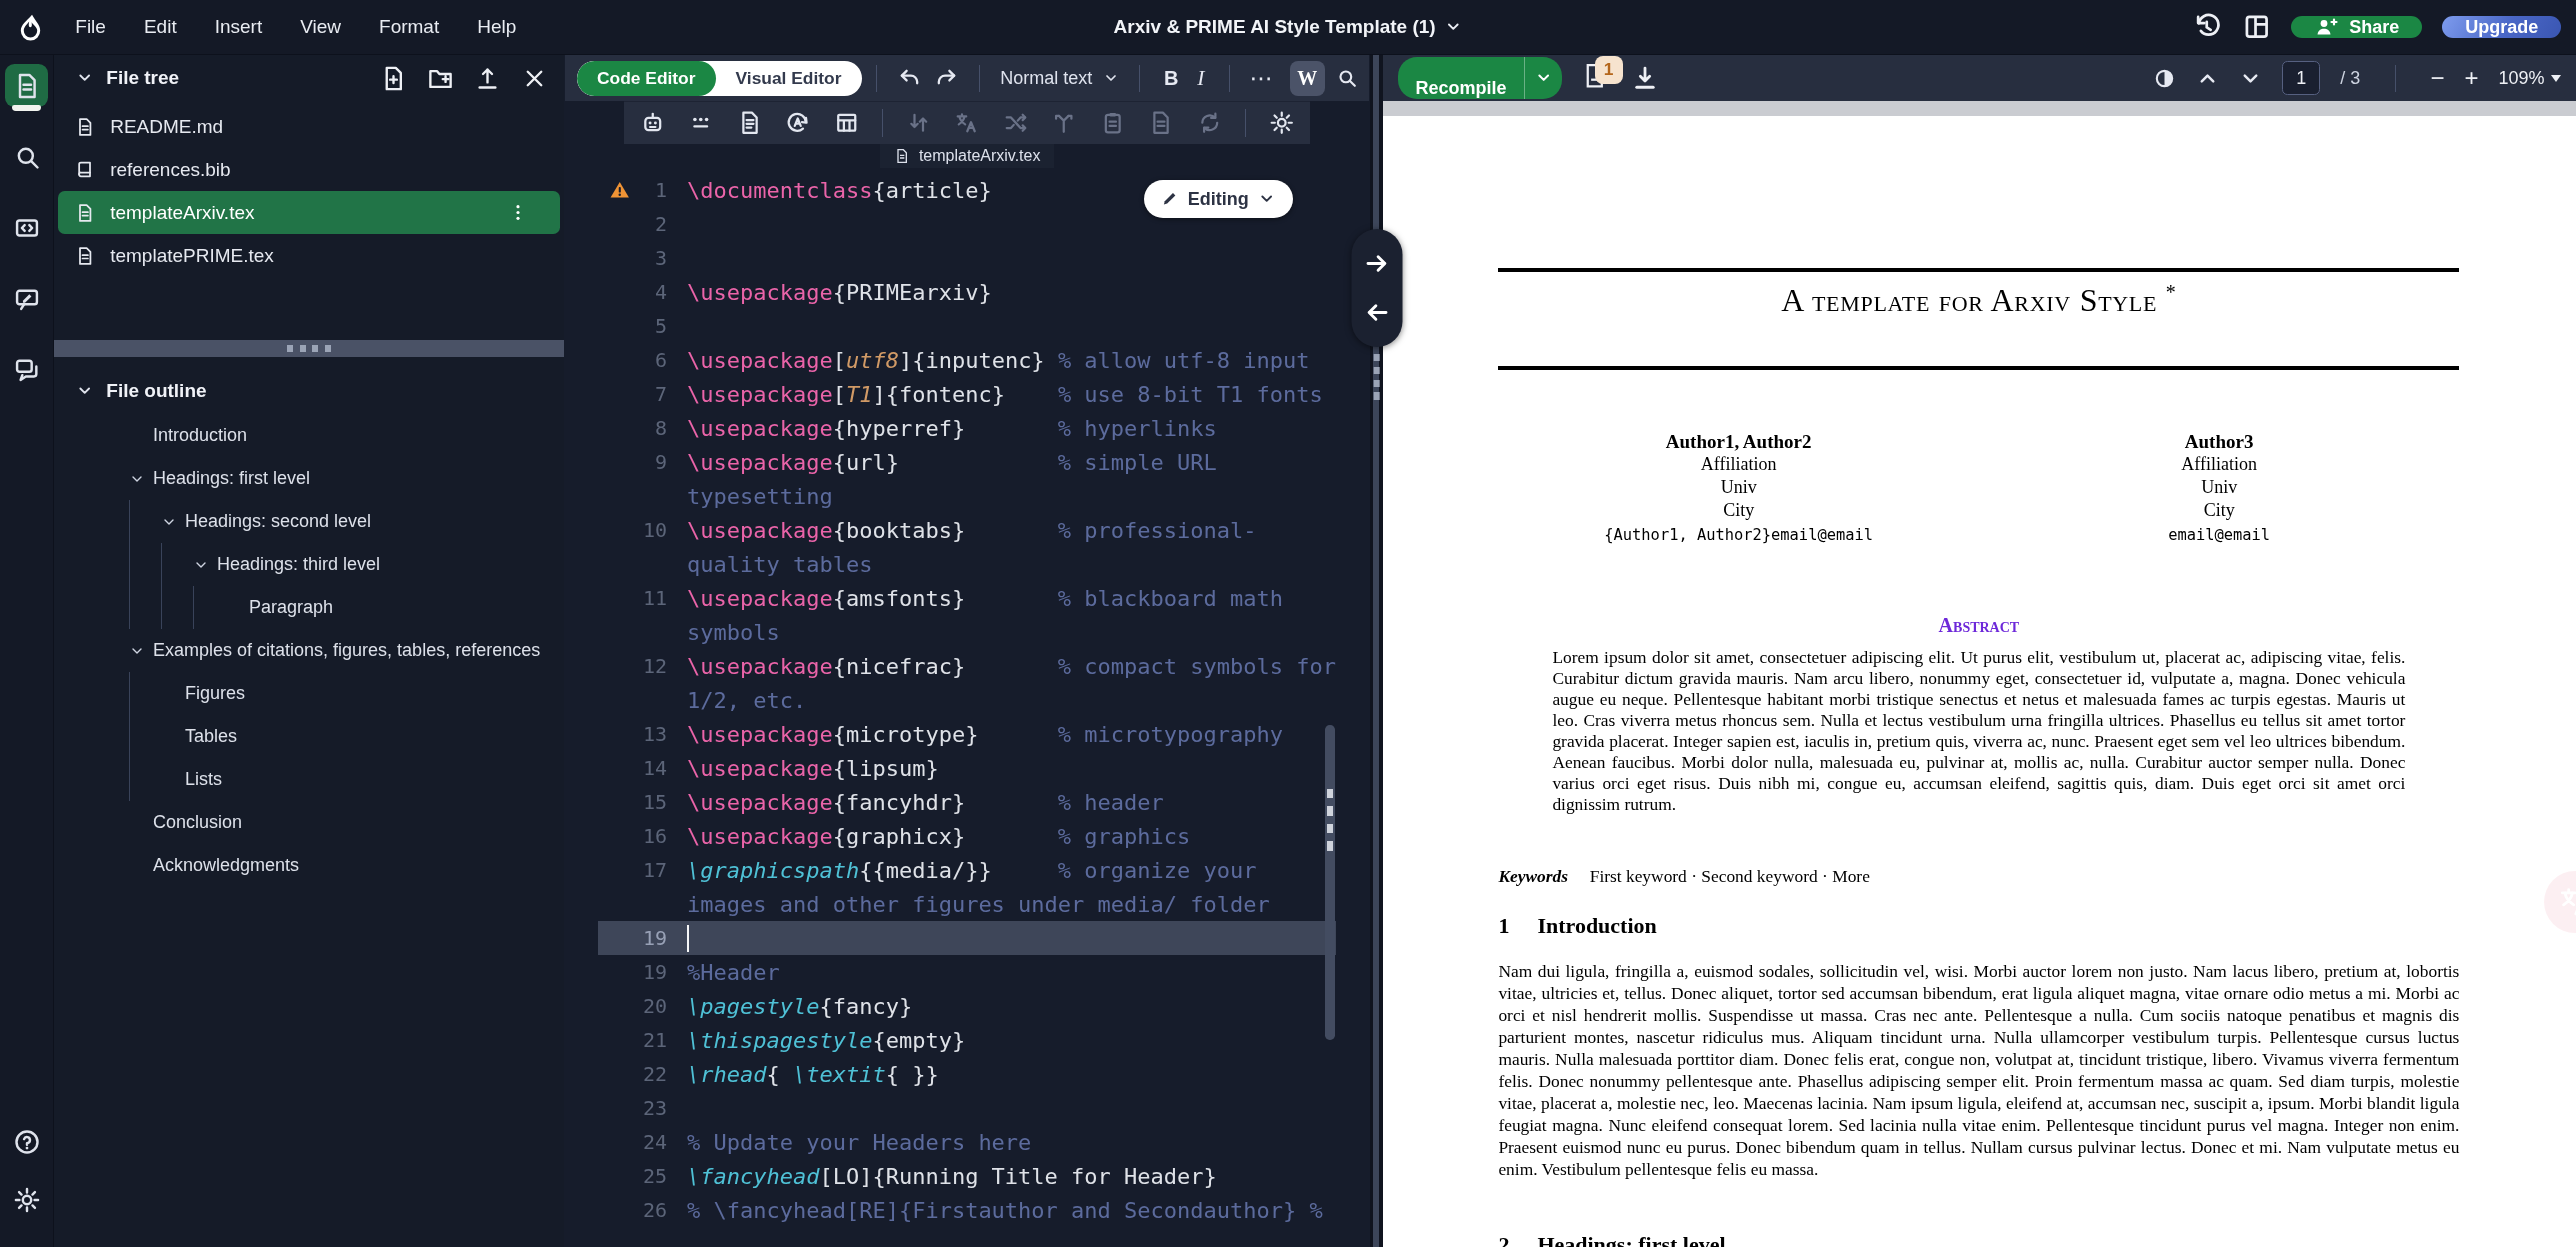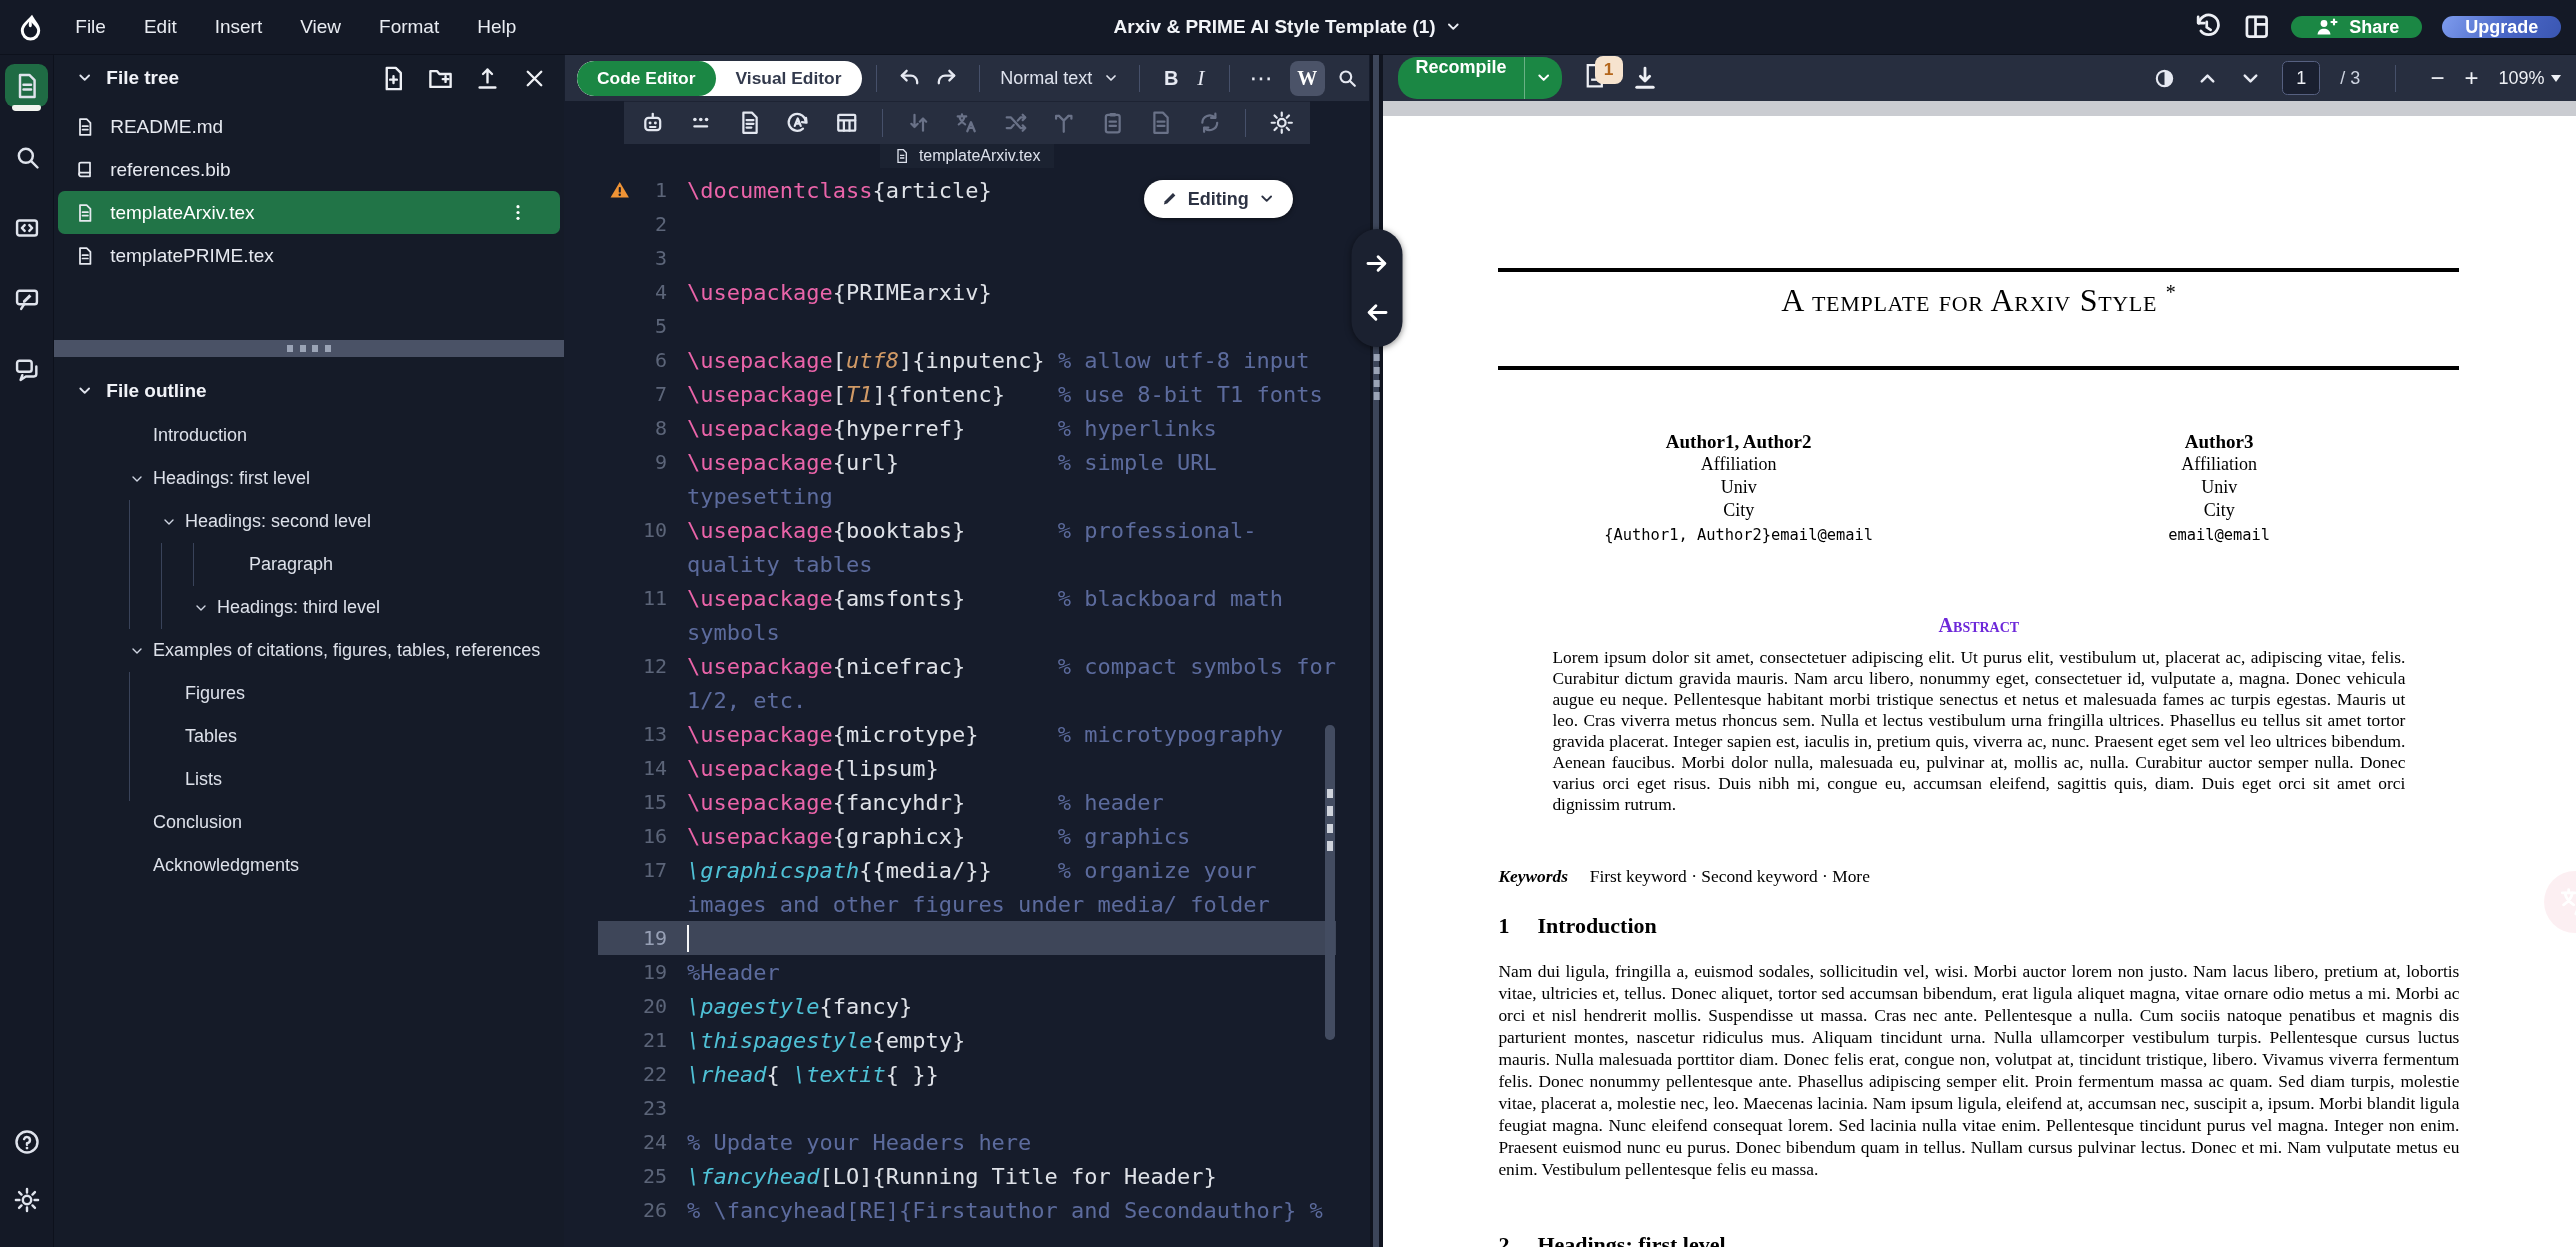--- a/index.html
+++ b/index.html
@@ -128,21 +128,21 @@
   #vsplit .strip{position:absolute; left:3.4px; top:0; bottom:0; width:5.4px; background:#3d465a;}
   #vsplit .dots{position:absolute; left:50%; top:299px; transform:translateX(-50%);}
   #vsplit .dots i{display:block; width:6.7px; height:7.4px; background:#9ba4b6; margin-bottom:5.4px;}
   #split-pill{position:absolute; left:50%; transform:translateX(-50%); top:174px; width:51px; height:118px; border-radius:25.5px;
     background:#1b2130; box-shadow:0 1.3px 6.7px rgba(0,0,0,.5); display:flex; flex-direction:column; align-items:center; justify-content:space-evenly; z-index:5;}
   #split-pill .icon{width:27px; height:27px; color:#fff; cursor:pointer;}
 
   
   #pdf{flex:1; display:flex; flex-direction:column; position:relative; overflow:hidden;}
   #pdftb{height:46px; background:var(--bg-toolbar); display:flex; align-items:center; padding:0 14.8px; flex:none; gap:19px;}
-  #recompile{height:42px; border-radius:19px; background:var(--green); color:#fff; display:flex; align-items:flex-start; font-size:18px; font-weight:700; cursor:pointer; overflow:hidden;}
+  #recompile{height:42px; border-radius:19px; background:var(--green); color:#fff; display:flex; align-items:flex-end; font-size:18px; font-weight:700; cursor:pointer; overflow:hidden;}
   #recompile .lbl{padding:0 17.4px;}
   #recompile .chev-seg{width:38px; height:100%; display:flex; align-items:center; justify-content:center; border-left:0.7px solid rgba(255,255,255,.35);}
   #recompile .icon{width:17.4px; height:17.4px;}
   #logs-btn{position:relative; width:31px; height:34px; color:#eef0f5; cursor:pointer;}
   #logs-btn .icon{width:27px; height:29.5px;}
   #logs-badge{position:absolute; top:-5.4px; right:-10.7px; min-width:28px; height:28px; border-radius:8px; background:#f6e3ce;
     color:#b4661b; font-size:17.4px; font-weight:700; display:flex; align-items:center; justify-content:center; padding:0 5.4px;}
   #dl-btn{width:28px; height:28px; color:#eef0f5; cursor:pointer;}
   #pdf-right{margin-left:auto; display:flex; align-items:center; gap:20px;}
   #pdf-right .tb-btn .icon{width:23px; height:23px;}
@@ -423,38 +423,38 @@
                   <path d="M6 9l6 6 6-6" fill="none" stroke="currentColor" stroke-width="2.1" stroke-linecap="round" stroke-linejoin="round"></path>
                 </svg>
               </span>
             </span>
             <span class="ol-label">Headings: second level</span>
           </div>
           <div class="ol-row">
             <span class="ol-guides">
               <span class="ol-guide"></span>
               <span class="ol-guide"></span>
-              <span class="ol-guide"></span>
-            </span>
-            <span class="ol-chev"></span>
-            <span class="ol-label">Paragraph</span>
-          </div>
-          <div class="ol-row">
-            <span class="ol-guides">
-              <span class="ol-guide"></span>
-              <span class="ol-guide"></span>
             </span>
             <span class="ol-chev">
               <span class="icon ">
                 <svg viewBox="0 0 24 24">
                   <path d="M6 9l6 6 6-6" fill="none" stroke="currentColor" stroke-width="2.1" stroke-linecap="round" stroke-linejoin="round"></path>
                 </svg>
               </span>
             </span>
             <span class="ol-label">Headings: third level</span>
+          </div>
+          <div class="ol-row">
+            <span class="ol-guides">
+              <span class="ol-guide"></span>
+              <span class="ol-guide"></span>
+              <span class="ol-guide"></span>
+            </span>
+            <span class="ol-chev"></span>
+            <span class="ol-label">Paragraph</span>
           </div>
           <div class="ol-row">
             <span class="ol-guides"></span>
             <span class="ol-chev">
               <span class="icon ">
                 <svg viewBox="0 0 24 24">
                   <path d="M6 9l6 6 6-6" fill="none" stroke="currentColor" stroke-width="2.1" stroke-linecap="round" stroke-linejoin="round"></path>
                 </svg>
               </span>
             </span>

